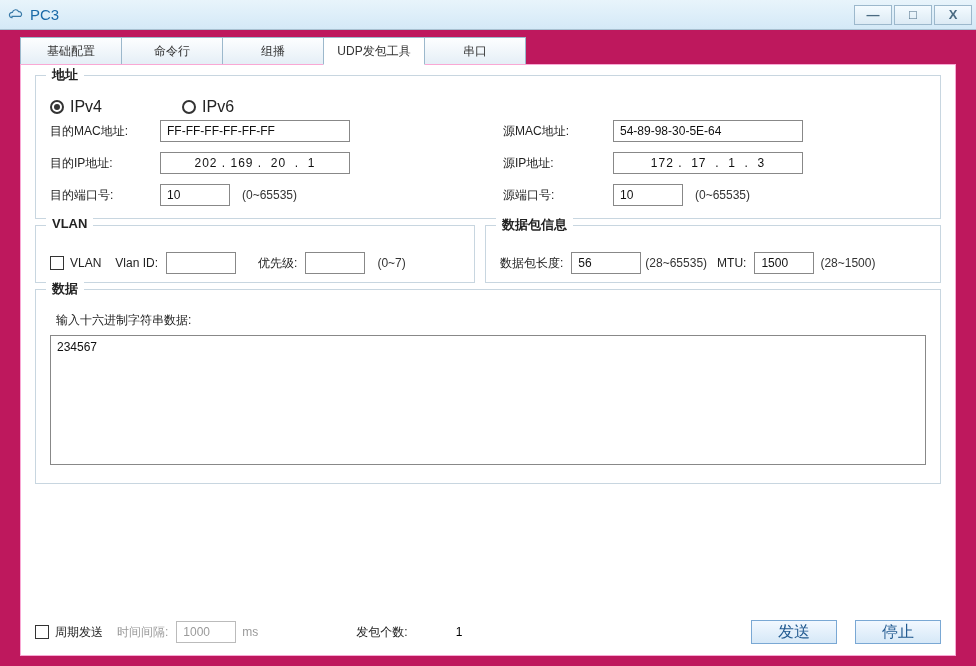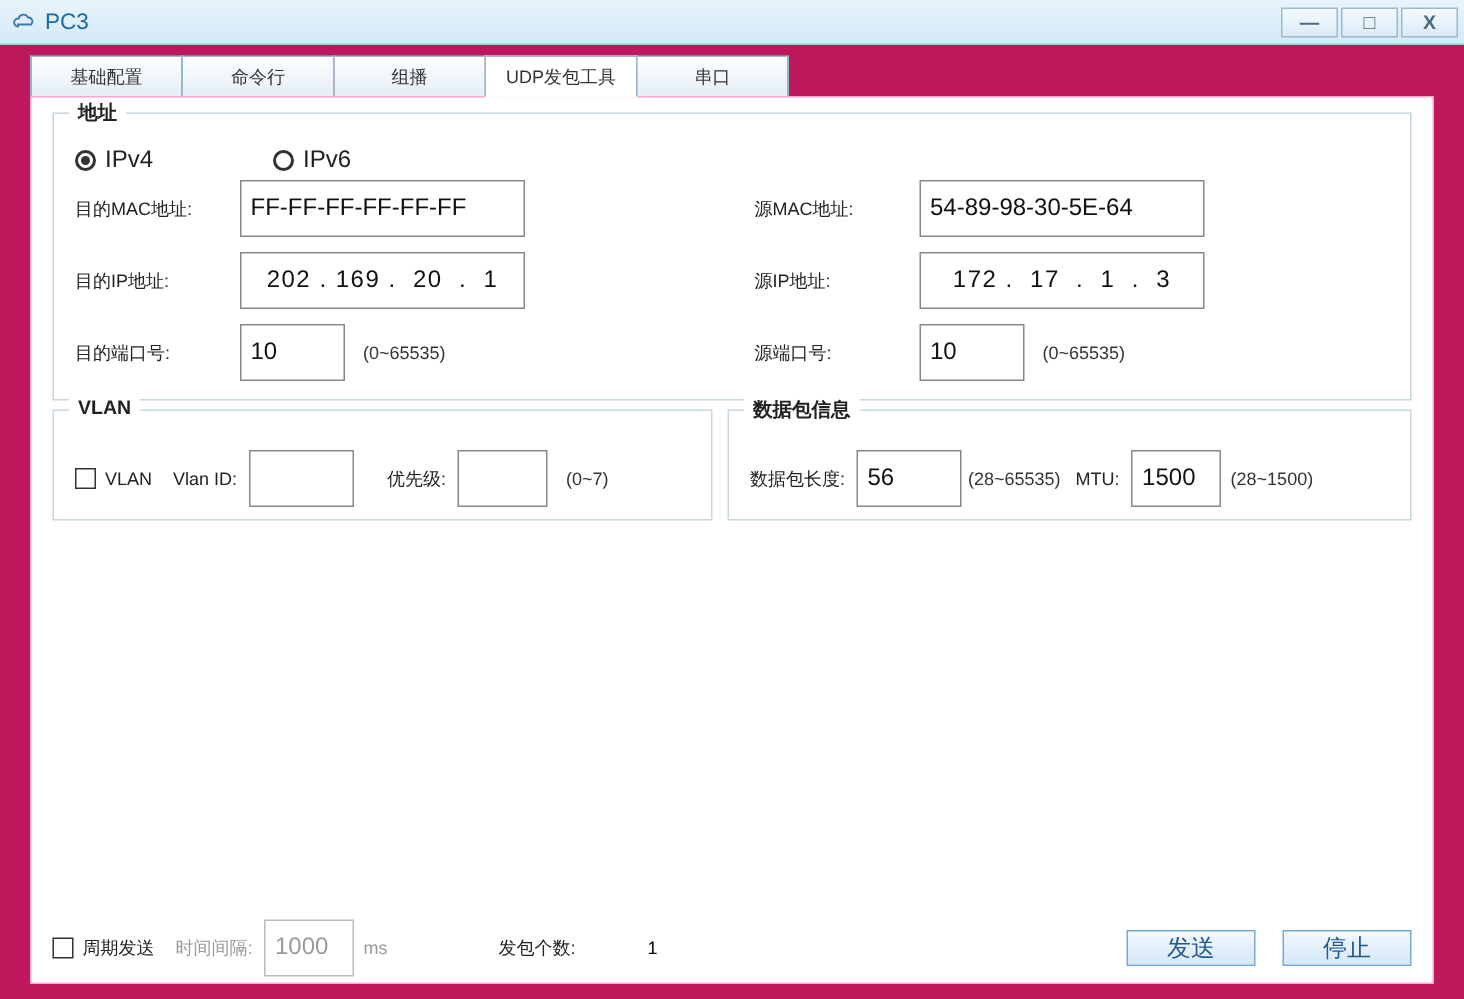--- a/index.html
+++ b/index.html
@@ -105,22 +105,22 @@
 
   .lbl {
     font-size: 12px;
     color: #222;
     width: 110px;
   }
   .lbl.auto { width: auto; margin-right: 8px; }
 
   input[type=text] {
     border: 1px solid #888;
-    font-size: 16px;
-    padding: 18px 6px;
+    font-size: 12px;
+    padding: 2px 6px;
     height: 22px;
     background: #fff;
     color: #111;
   }
   input.disabled, input[disabled] { color: #9a9a9a; background: #fff; border-color: #bbb; }
 
   .hint { font-size: 12px; color: #333; margin-left: 12px; }
   .hint.gray { color: #9a9a9a; }
 
   
@@ -302,31 +302,36 @@
             <span class="lbl auto">数据包长度:</span>
             <input type="text" style="width: 70px;" value="56">
             <span class="hint" style="margin-left:4px">(28~65535)</span>
             <span class="lbl auto" style="margin-left:10px">MTU:</span>
             <input type="text" style="width: 60px;" value="1500">
             <span class="hint" style="margin-left:6px">(28~1500)</span>
           </div>
         </div>
       </div>
 
+      <div class="group" style="padding-bottom:14px">
+        <span class="legend">数据</span>
+        <div style="font-size:12px; color:#222; margin:4px 0 6px 6px">输入十六进制字符串数据:</div>
+        <textarea style="">234567</textarea>
+      </div>
 
       <div class="footer">
         <span class="checkbox">
           <span class="box"></span>
           <span>周期发送</span>
         </span>
         <span class="lbl auto gray" style="color:#9a9a9a; margin-left:14px">时间间隔:</span>
         <input type="text" class="disabled" disabled="" style="width: 60px;" value="1000">
         <span class="hint gray" style="margin-left:6px">ms</span>
 
-        <span class="lbl auto" style="margin-left:74px">发包个数:</span>
+        <span class="lbl auto" style="margin-left:98px">发包个数:</span>
         <span style="font-size:12px; margin-left:40px">1</span>
 
         <div style="flex:1"></div>
         <div class="btn">
             <span>发送</span>
           </div>
         <div class="btn">
             <span>停止</span>
           </div>
       </div>

